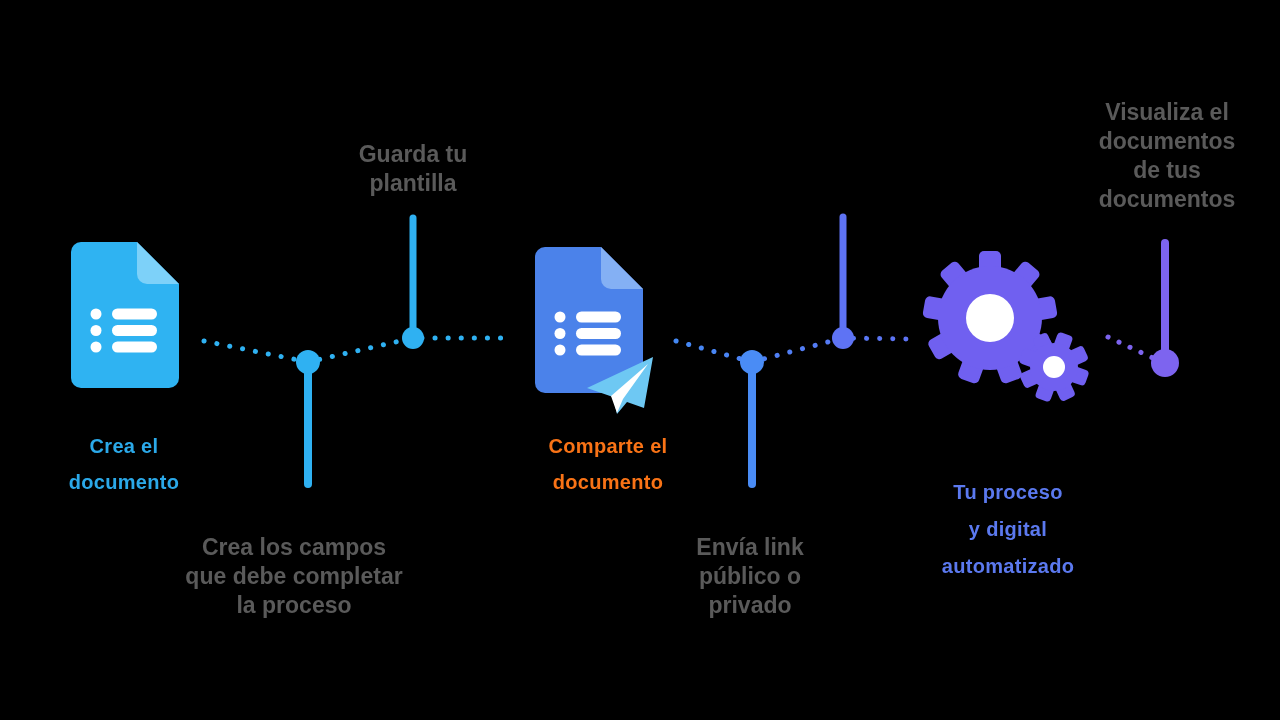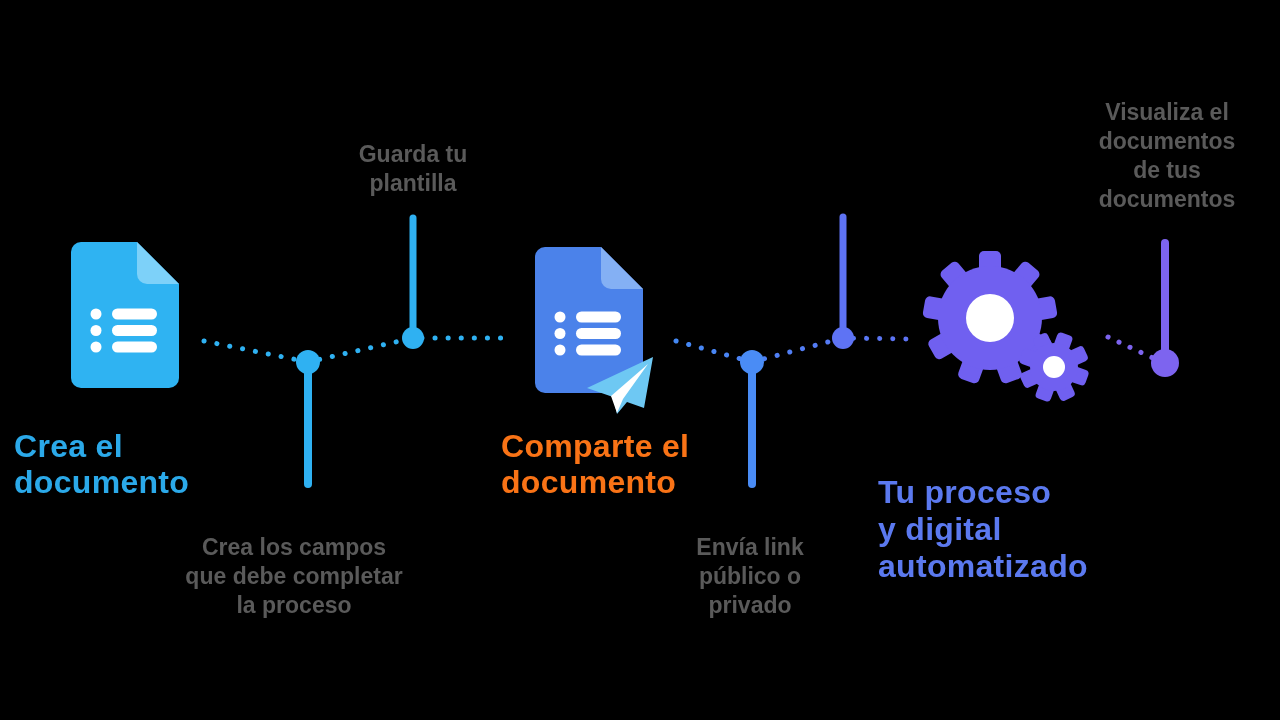--- a/index.html
+++ b/index.html
@@ -16,23 +16,23 @@
   .note {
     position: absolute;
     text-align: center;
     color: #5a5a5a;
     font-size: 23px;
     line-height: 29px;
     font-weight: 700;
   }
   .caption {
     position: absolute;
-    text-align: left;
+    text-align: center;
     font-weight: 700;
-    font-size: 32px;
+    font-size: 20px;
     line-height: 36px;
     letter-spacing: 0.3px;
   }
   .cap-1 { left: 14px;  top: 428px; width: 220px; color: #2BA9E9; }
   .cap-2 { left: 501px; top: 428px; width: 214px; color: #f97316; }
   .cap-3 { left: 878px; top: 426px; width: 260px; color: #5B79EF; line-height: 37px; margin-top: 48px; }
 
   .note-save     { left: 318px;  top: 140px; width: 190px; }
   .note-request  { left: 730px;  top: 140px; width: 230px; }
   .note-track    { left: 1072px; top: 98px;  width: 190px; }

